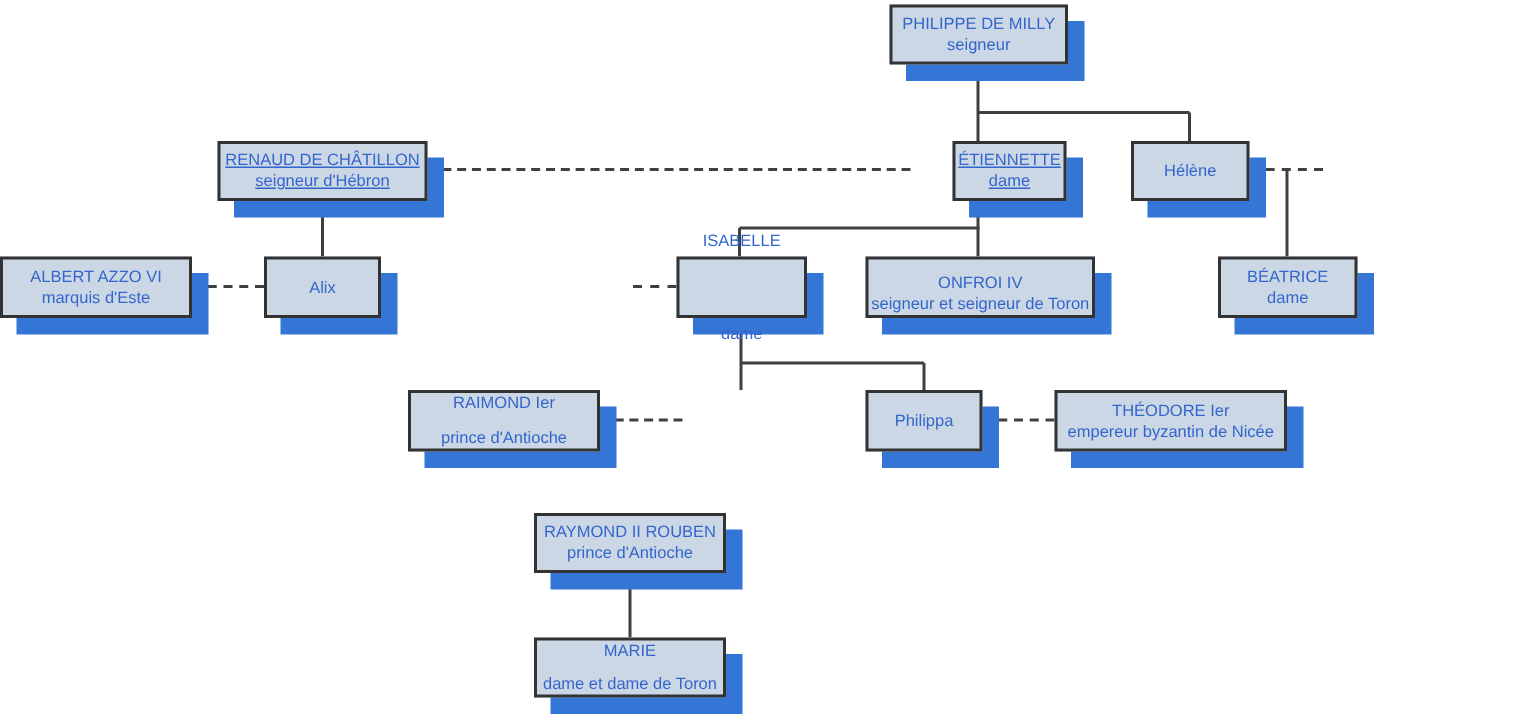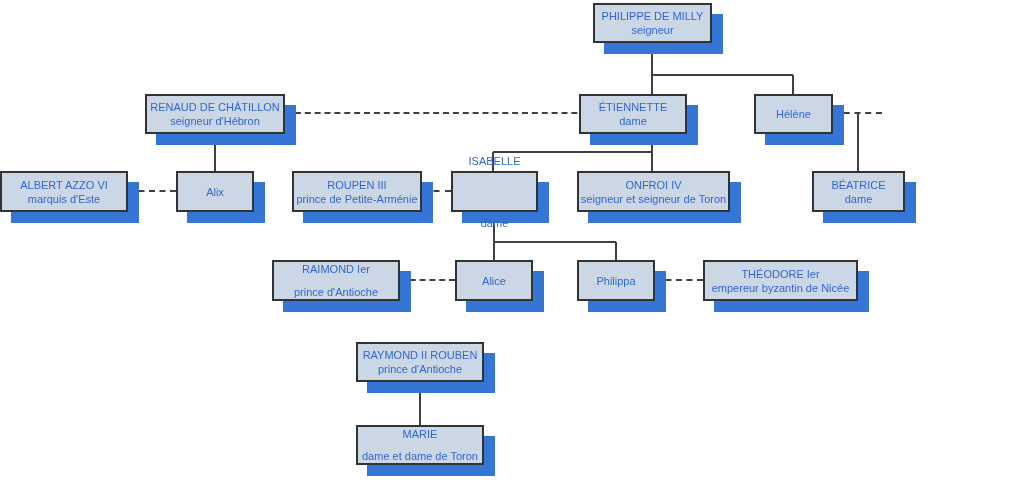--- a/index.html
+++ b/index.html
@@ -53,60 +53,53 @@
     <div class="line dashed" style="left: 285px; top: 112px; width: 322px; height: 0px;"></div>
     <div class="line dashed" style="left: 833px; top: 112px; width: 49px; height: 0px;"></div>
     <div class="line dashed" style="left: 128px; top: 190px; width: 48px; height: 0px;"></div>
     <div class="line dashed" style="left: 422px; top: 190px; width: 29px; height: 0px;"></div>
     <div class="line dashed" style="left: 400px; top: 279px; width: 55px; height: 0px;"></div>
     <div class="line dashed" style="left: 655px; top: 279px; width: 48px; height: 0px;"></div>
     <div class="node" style="left: 593px; top: 3px; width: 119px; height: 40px;">
       <div class="name">PHILIPPE DE MILLY</div>
       <div class="subtitle">seigneur</div>
     </div>
-    <div class="node" style="left: 145px; top: 94px; width: 140px; height: 40px;">
+    <div class="node" style="left: 145px; top: 94px; width: 140px; height: 40px; text-decoration: underline;">
       <div class="name">RENAUD DE CHÂTILLON</div>
       <div class="subtitle">seigneur d'Hébron</div>
     </div>
-    <div class="node" style="left: 579px; top: 94px; width: 108px; height: 40px;">
+    <div class="node" style="left: 635px; top: 94px; width: 76px; height: 40px; text-decoration: underline;">
       <div class="name">ÉTIENNETTE</div>
       <div class="subtitle">dame</div>
     </div>
     <div class="node" style="left: 754px; top: 94px; width: 79px; height: 40px;">
       <div class="name">Hélène</div>
     </div>
     <div class="node" style="left: 0px; top: 171px; width: 128px; height: 41px;">
       <div class="name">ALBERT AZZO VI</div>
       <div class="subtitle">marquis d'Este</div>
     </div>
     <div class="node" style="left: 176px; top: 171px; width: 78px; height: 41px;">
       <div class="name">Alix</div>
     </div>
-    <div class="node" style="left: 292px; top: 171px; width: 130px; height: 41px;">
-      <div class="name">ROUPEN III</div>
-      <div class="subtitle">prince de Petite-Arménie</div>
-    </div>
     <div class="node" style="left: 451px; top: 171px; width: 87px; height: 41px; gap: 48px;">
       <div class="name">ISABELLE</div>
       <div class="subtitle">dame</div>
     </div>
-    <div class="node" style="left: 577px; top: 171px; width: 153px; height: 41px;">
+    <div class="node" style="left: 577px; top: 171px; width: 153px; height: 41px; justify-content: flex-end;">
       <div class="name">ONFROI IV</div>
       <div class="subtitle">seigneur et seigneur de Toron</div>
     </div>
     <div class="node" style="left: 812px; top: 171px; width: 93px; height: 41px;">
       <div class="name">BÉATRICE</div>
       <div class="subtitle">dame</div>
     </div>
     <div class="node" style="left: 272px; top: 260px; width: 128px; height: 41px; justify-content: space-between;">
       <div class="name">RAIMOND Ier</div>
       <div class="subtitle">prince d'Antioche</div>
-    </div>
-    <div class="node" style="left: 455px; top: 260px; width: 78px; height: 41px;">
-      <div class="name">Alice</div>
     </div>
     <div class="node" style="left: 577px; top: 260px; width: 78px; height: 41px;">
       <div class="name">Philippa</div>
     </div>
     <div class="node" style="left: 703px; top: 260px; width: 155px; height: 41px;">
       <div class="name">THÉODORE Ier</div>
       <div class="subtitle">empereur byzantin de Nicée</div>
     </div>
     <div class="node" style="left: 356px; top: 342px; width: 128px; height: 40px;">
       <div class="name">RAYMOND II ROUBEN</div>

